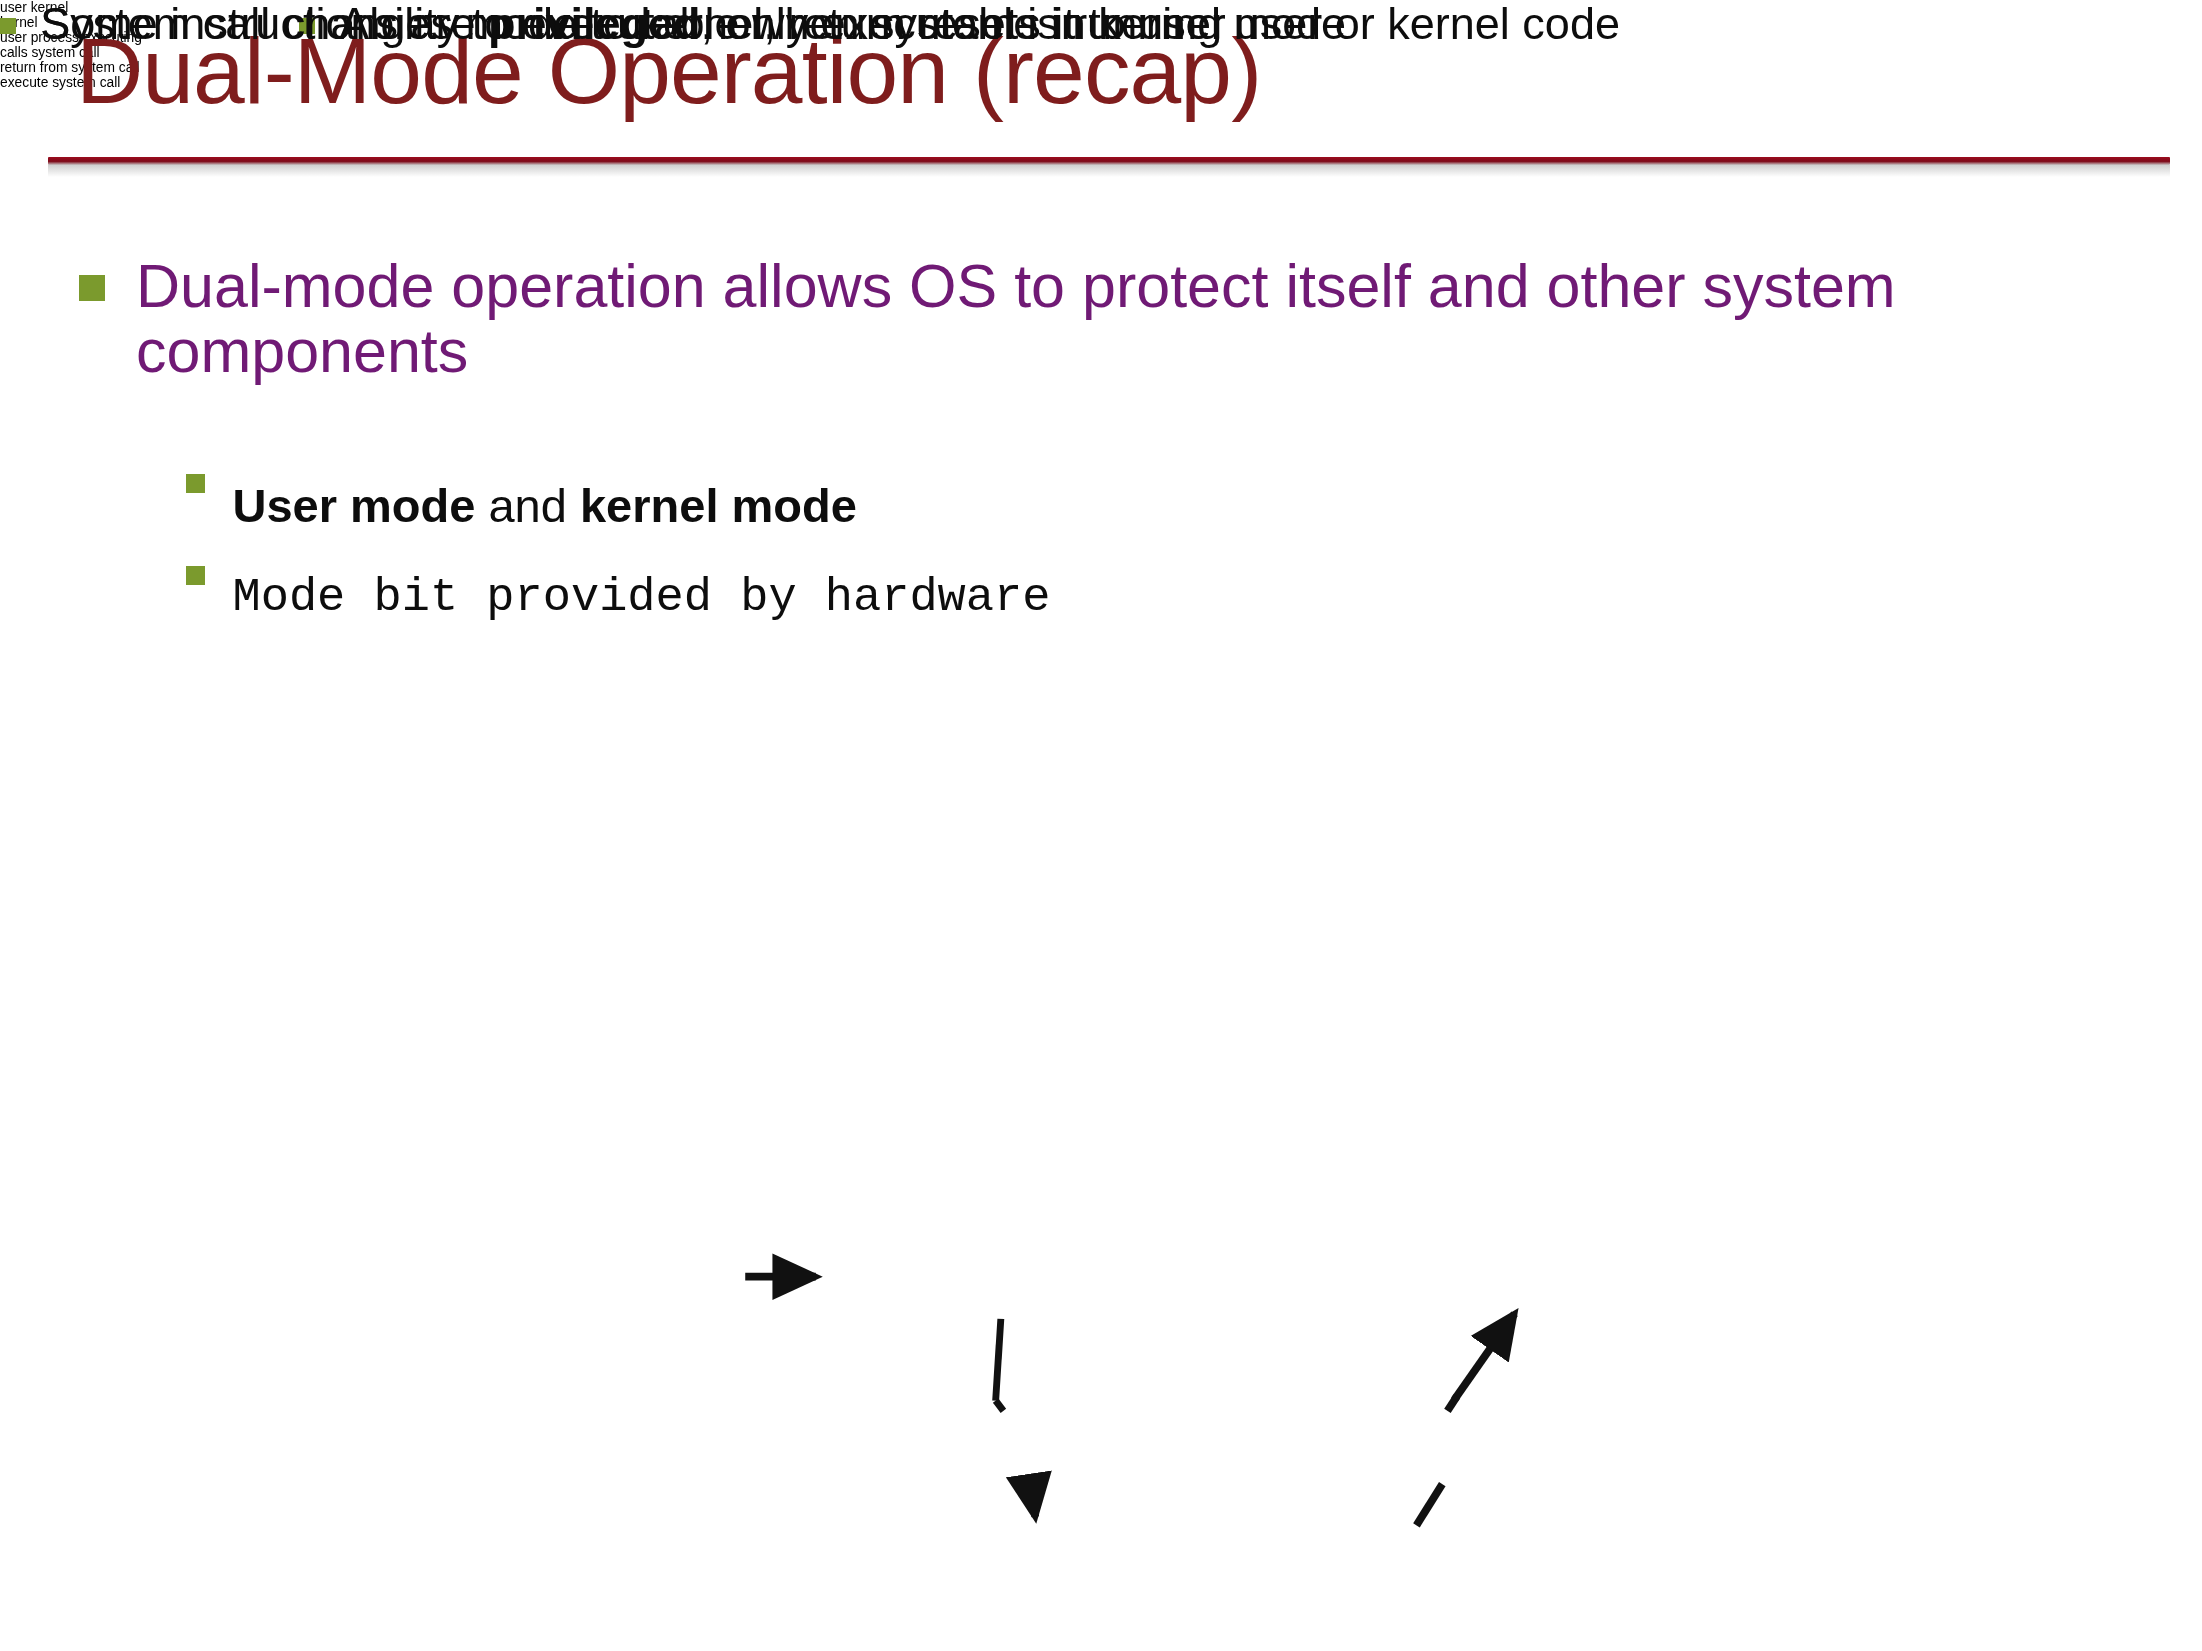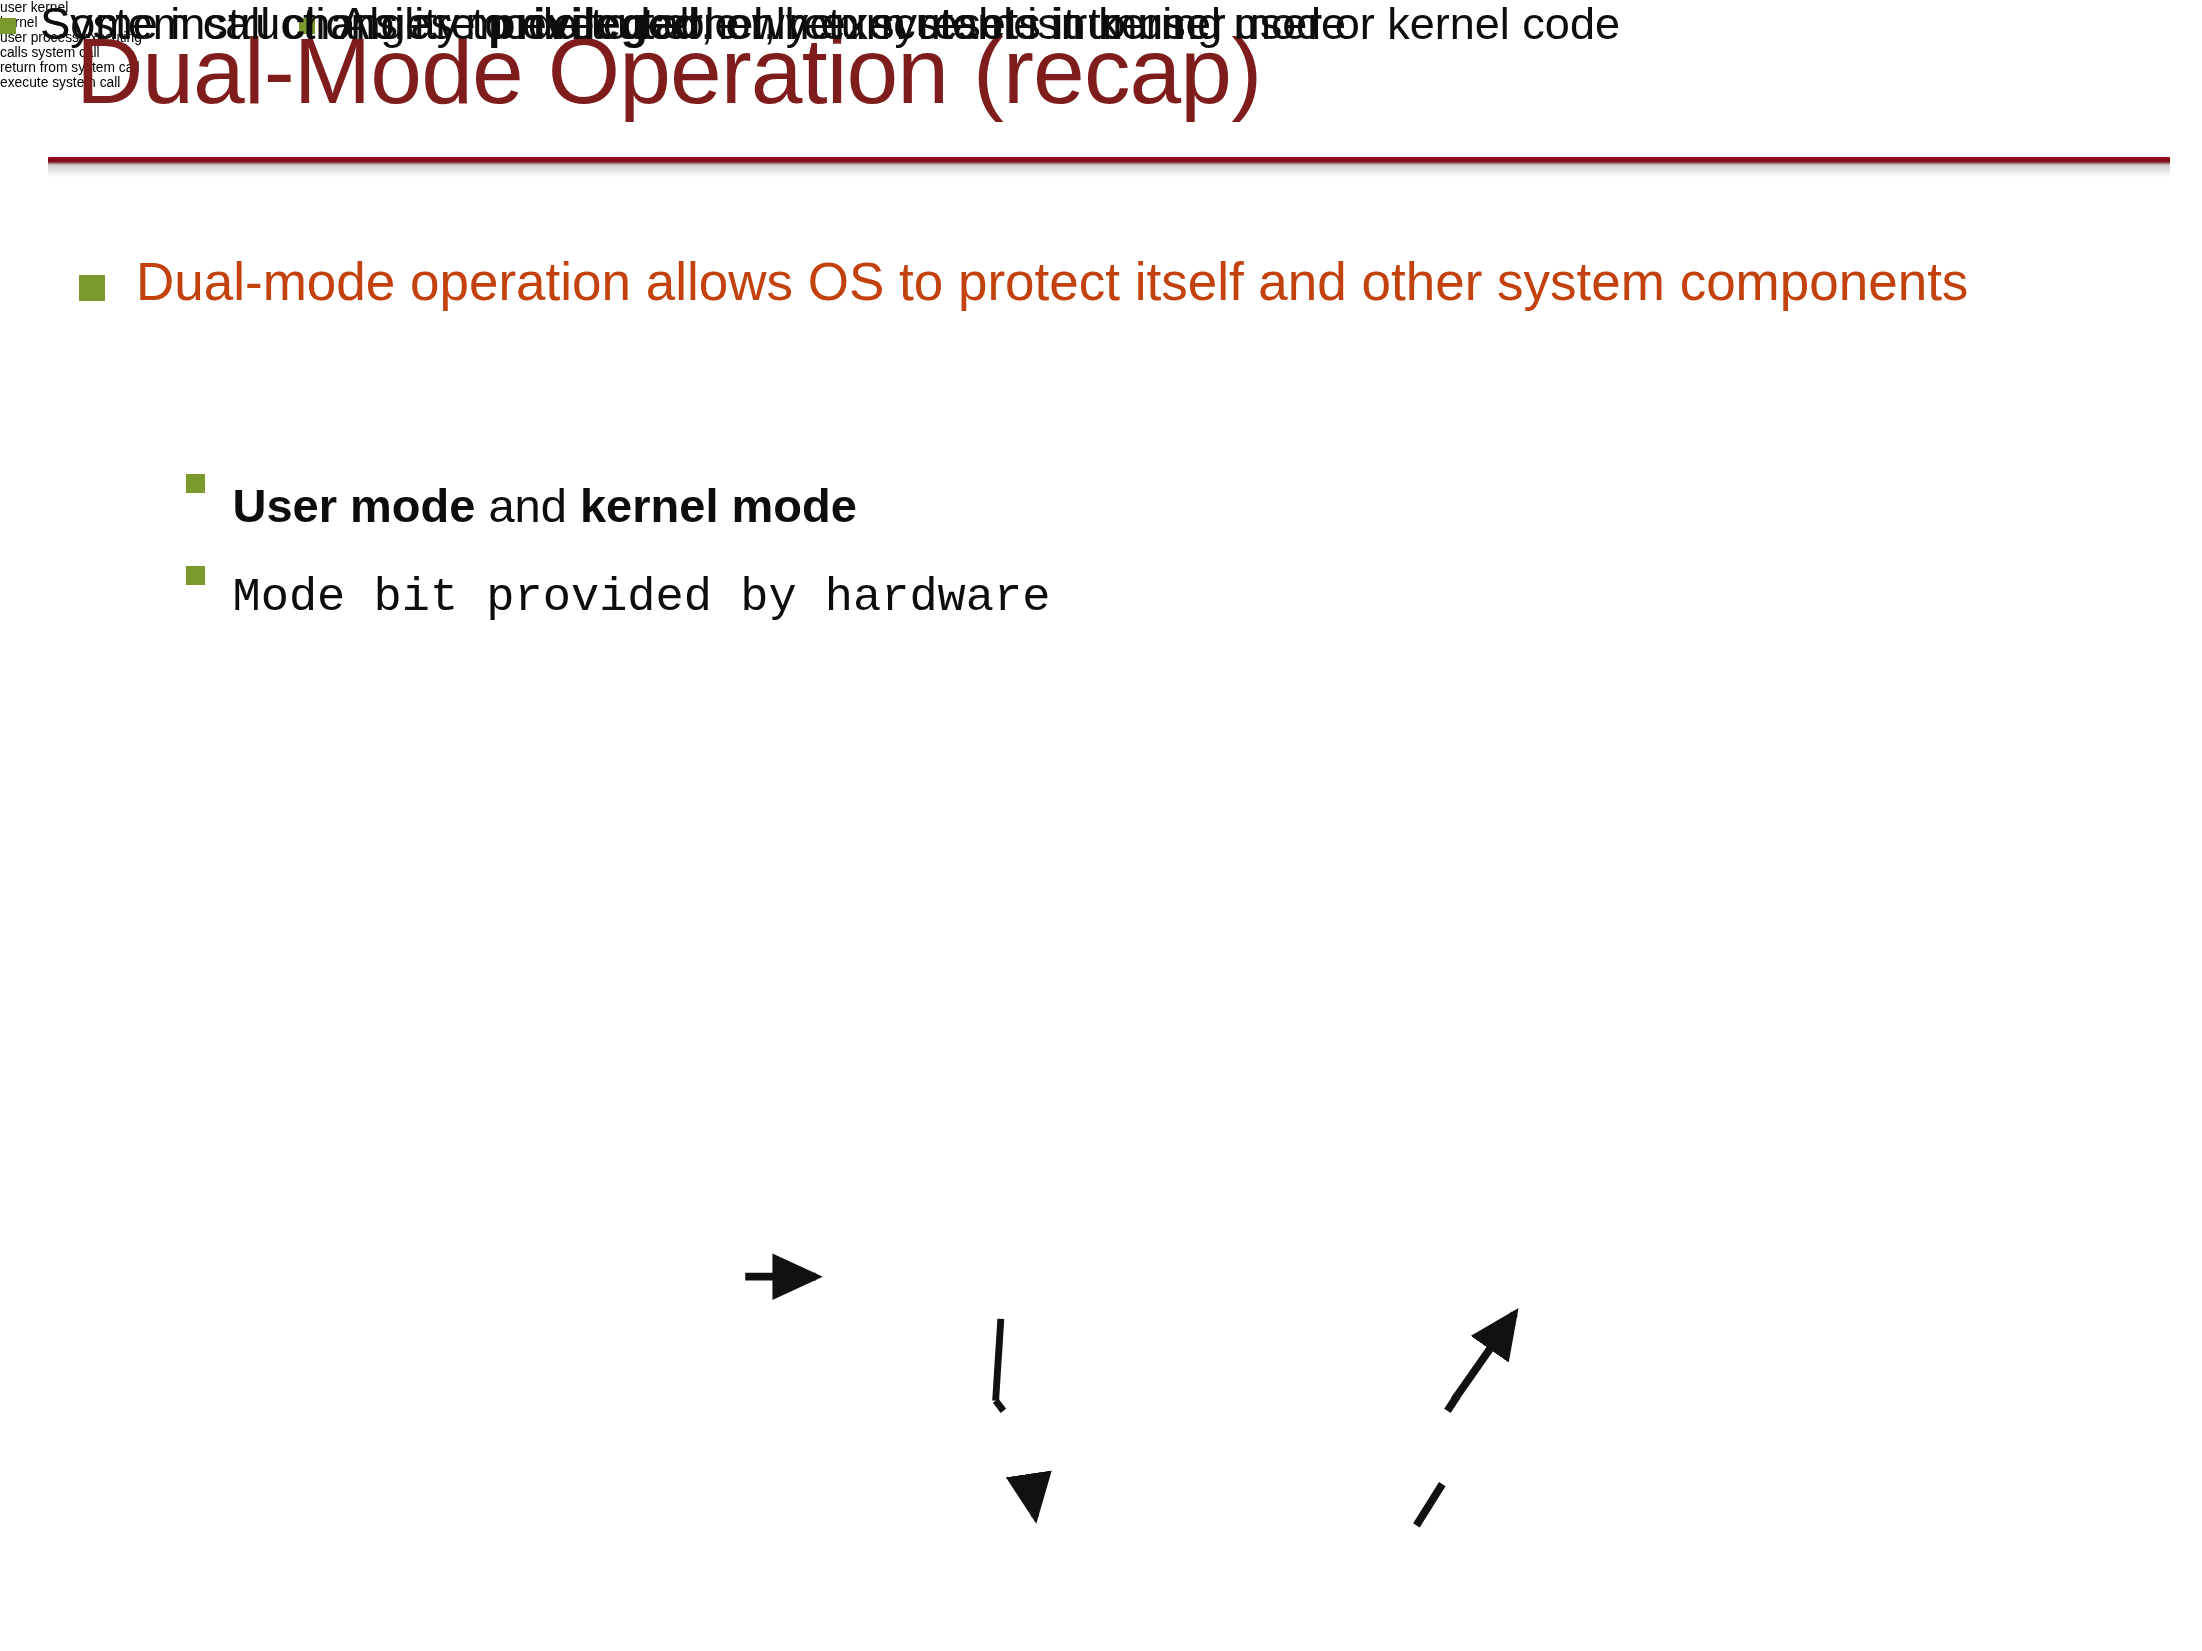--- a/index.html
+++ b/index.html
@@ -55,23 +55,23 @@
   .marker {
     flex: 0 0 auto;
     display: inline-block;
     background: #7b9a2d;
   }
   .m1 { width: 26px; height: 26px; margin-top: 20.6px; margin-right: 31px; }
   .m2 { width: 19px; height: 19px; margin-top: 20px; margin-right: 27.5px; }
   .m3 { width: 16.3px; height: 16.3px; margin-top: 18px; margin-right: 24px; }
 
   .lvl1 {
-    font-size: 53px;
+    font-size: 61px;
     line-height: 1.06;
-    color: #c2410c;
+    color: #701a75;
     max-width: 1944px;
   }
   .lvl2 {
     font-size: 47px;
     line-height: 1.06;
     color: #0d0d0d;
     margin-top: 27px;
   }
   .lvl3 {
     font-size: 45px;

